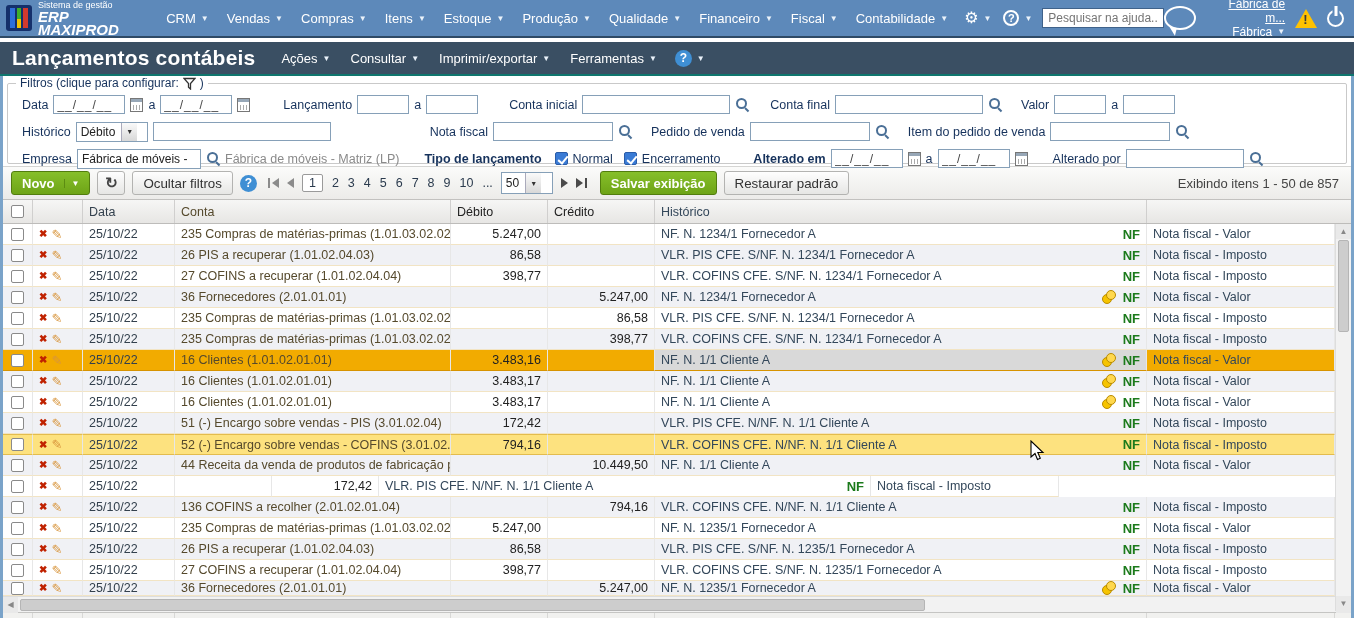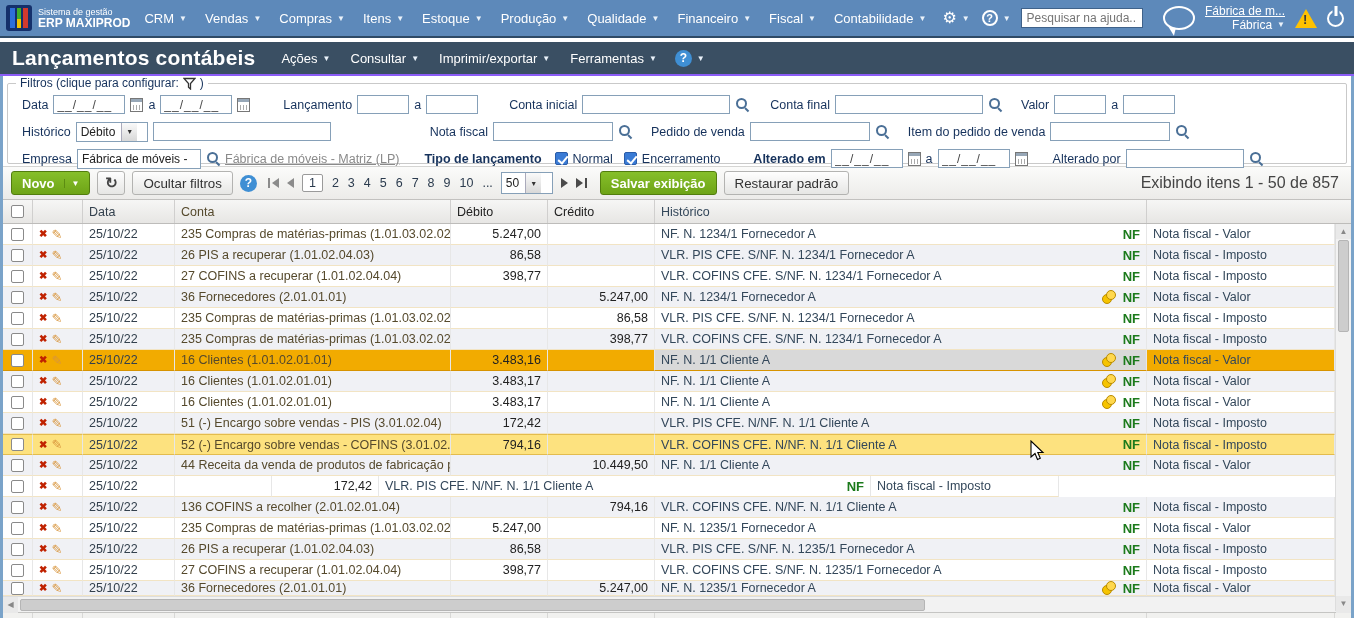--- a/index.html
+++ b/index.html
@@ -1,32 +1,32 @@
 <!DOCTYPE html>
 <html><head>
 <meta charset="utf-8">
 <style>
   * { margin:0; padding:0; box-sizing:border-box; }
   html,body { width:1354px; height:618px; overflow:hidden; background:#fff;
     font-family:"Liberation Sans", sans-serif; }
-  .app { position:relative; width:1354px; height:618px; background:#8b5cf6; }
+  .app { position:relative; width:1354px; height:618px; background:#0f766e; }
 
   
   .topbar { height:36px; background:#5d89ba; display:flex; align-items:center;
     color:#fff; padding:0 10px 0 6px; }
   .topbar-sep { height:2px; background:#2e4a66; }
   .gapstrip { height:4px; background:#fff; }
   .brand { display:flex; align-items:center; gap:6px; margin-right:14px; }
   .logo { width:26px; height:26px; background:#15306b; border-radius:3px; display:flex; padding:3px 4px; gap:2px; }
   .logo i { display:block; }
   .logo .b1 { width:5px; height:20px; background:#2e6fd8; }
   .logo .b2 { width:5px; height:20px; background:linear-gradient(#3fae2a 55%, #f2c200 55%); }
   .logo .b3 { width:5px; height:20px; background:#d23a2e; }
   .brand-text .l1 { font-size:9px; line-height:10px; }
-  .brand-text .l2 { font-size:12px; font-weight:bold; line-height:13px; }
+  .brand-text .l2 { font-size:15px; font-weight:bold; font-style:italic; line-height:13px; }
   .top-menus { display:flex; align-items:center; gap:18px; font-size:13px; }
   .menu-item { cursor:pointer; white-space:nowrap; }
   .caret { font-size:8px; margin-left:5px; color:#eaf2fa; vertical-align:2px; }
   .gear { font-size:16px; line-height:16px; }
   .helpo { width:16px; height:16px; border:2px solid #fff; border-radius:50%;
     display:inline-flex; align-items:center; justify-content:center; font-size:11px; font-weight:bold; }
   .top-search { width:122px; height:20px; border:1px solid #3f628a; font-size:12px;
     padding:0 5px; color:#555; background:#fff; margin-left:10px; }
   .top-right { margin-left:auto; display:flex; align-items:center; gap:10px; }
   .chat { width:32px; height:24px; border:2px solid #fff; border-radius:50%; position:relative; }
@@ -67,21 +67,21 @@
   .mag { position:relative; width:14px; height:15px; display:inline-block; }
   .mag::before { content:""; position:absolute; left:1px; top:1px; width:7px; height:7px;
     border:2px solid #4a6f96; border-radius:50%; }
   .mag::after { content:""; position:absolute; left:10px; top:10px; width:5px; height:2px;
     background:#4a6f96; transform:rotate(45deg); transform-origin:left center; }
   .selectbox { border:1px solid #86a0b8; background:#fff; height:20px; display:inline-flex;
     align-items:center; font-size:12px; color:#222; padding-left:4px; }
   .selectbox .dd { margin-left:6px; width:16px; align-self:stretch; border-left:1px solid #aab;
     background:linear-gradient(#fafafa,#d8d8d8); display:flex; align-items:center; justify-content:center;
     font-size:7px; color:#333; }
-  .hint { color:#8a8a8a;text-decoration:underline; }
+  .hint { color:#8a8a8a; }
   .chk { width:13px; height:13px; background:#3a7bd5; border:1px solid #2a5ca8; border-radius:2px;
     position:relative; display:inline-block; }
   .chk::after { content:""; position:absolute; left:4px; top:1px; width:4px; height:8px;
     border:solid #fff; border-width:0 2px 2px 0; transform:rotate(40deg); }
   .funnel { display:inline-block; }
 
   
   .toolbar { height:34px; margin-top:2px; background:linear-gradient(#fbfbfa,#ecebe9);
     border-top:1px solid #d5d5d3; border-bottom:1px solid #c2c1bf; display:flex; align-items:center;
     padding:0 8px; gap:7px; font-size:12.5px; color:#333; }
@@ -95,21 +95,21 @@
   .pager { display:flex; align-items:center; gap:8px; margin-left:4px; color:#2b3b4e; }
   .pg-nav { display:inline-flex; align-items:center; gap:2px; cursor:pointer; }
   .tri-l { width:0; height:0; border-top:5px solid transparent; border-bottom:5px solid transparent; border-right:7px solid #8b8b8b; }
   .tri-r { width:0; height:0; border-top:5px solid transparent; border-bottom:5px solid transparent; border-left:7px solid #4a4a4a; }
   .pgbar { width:2px; height:10px; background:#8b8b8b; }
   .pgbar.dark { background:#4a4a4a; }
   .pages { display:flex; align-items:center; gap:9px; }
   .pages span { cursor:pointer; }
   .pages .current { border:1px solid #9a9a9a; background:#fff; border-radius:2px; padding:1px 6px; }
   .size-select { width:52px; height:22px; }
-  .exibindo { margin-left:auto; font-size:16px; color:#444; padding-right:4px; }
+  .exibindo { margin-left:auto; font-size:13px; color:#444; padding-right:4px; }
 
   
   .grid { position:relative; }
   .thead { display:flex; height:24px; background:linear-gradient(#f6f6f5,#e7e6e4);
     border-bottom:1px solid #bdbcba; font-size:12.5px; color:#33485c; }
   .th { display:flex; align-items:center; padding:0 6px; border-right:1px solid #d0cfce; overflow:hidden; }
   .trow { display:flex; height:21px; font-size:12.5px; background:#fff; }
   .trow:nth-child(even) { background:#f0f1f5; }
   .trow .td { display:flex; align-items:center; padding:0 6px; border-right:1px solid #e7e7e7;
     border-bottom:1px solid #f2e4c4; overflow:hidden; white-space:nowrap; }

